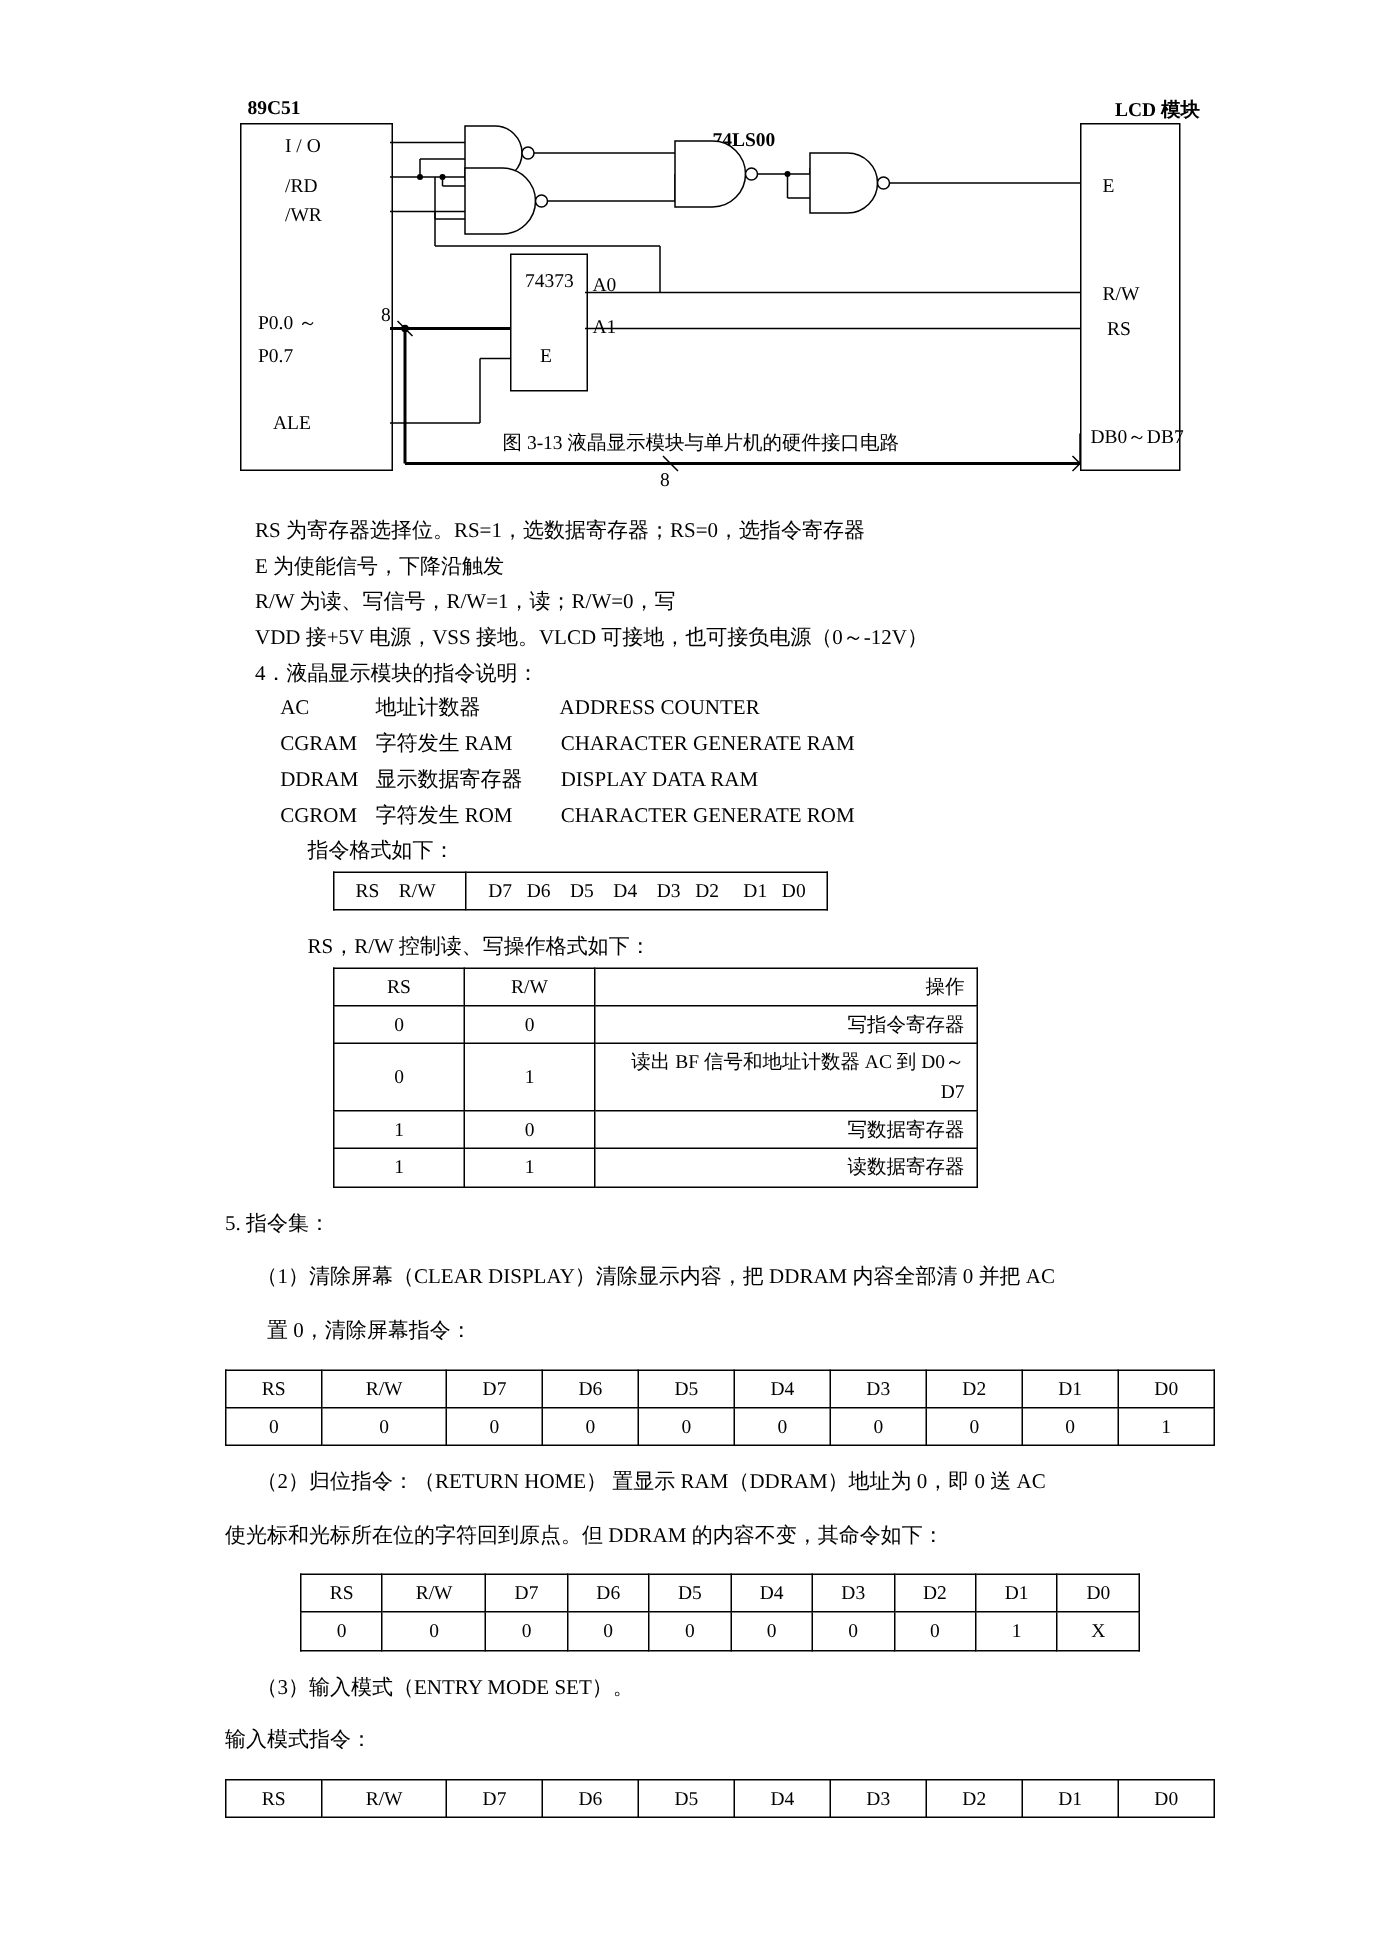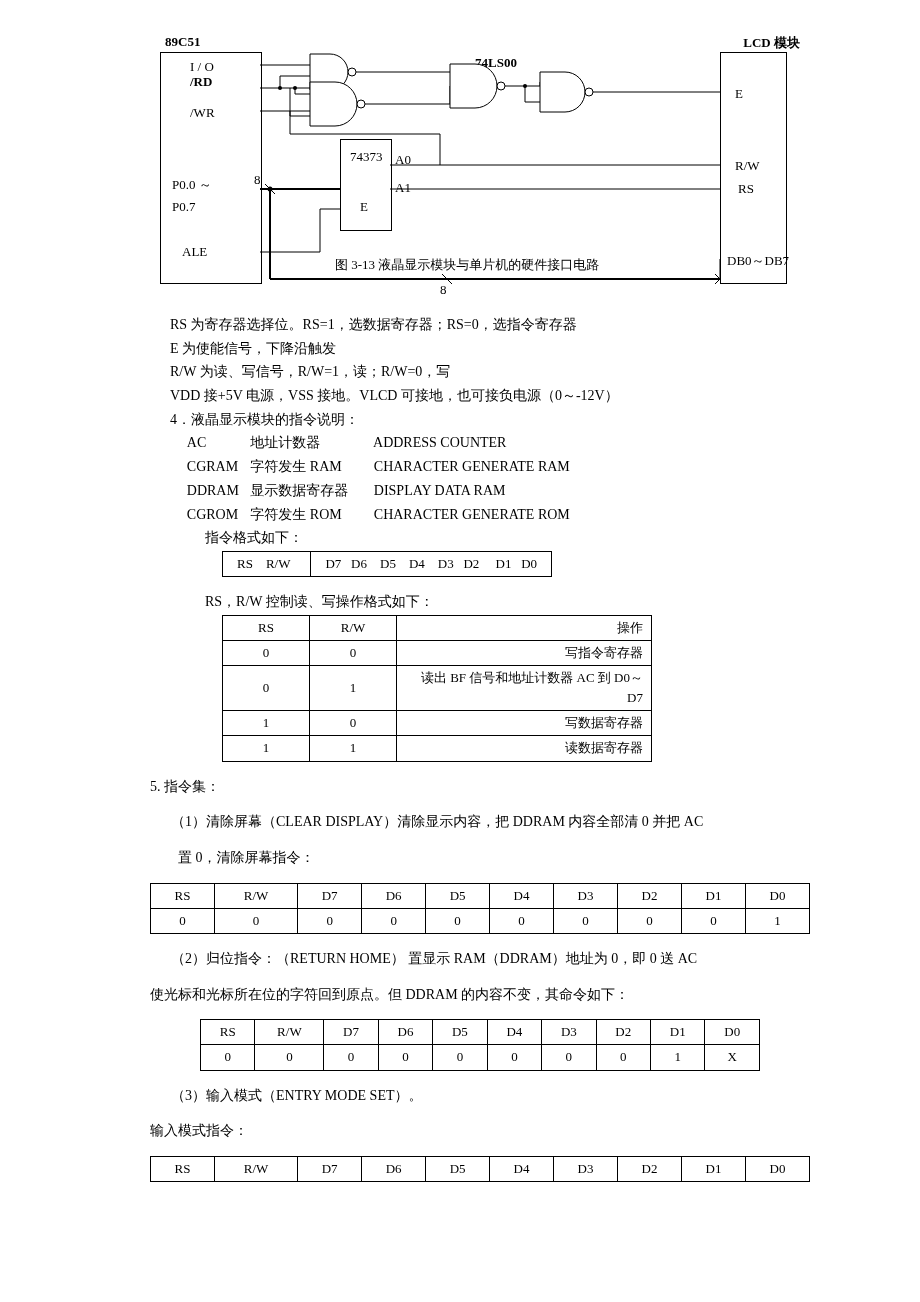--- a/index.html
+++ b/index.html
@@ -6,21 +6,21 @@
     font-family: "SimSun", "Songti SC", serif;
     font-size: 14px;
     background: #fff;
     margin: 0;
     padding: 0;
     color: #000;
   }
   .page {
     width: 920px;
     margin: 0 auto;
-    padding: 34px 0 40px 0;
+    padding: 64px 0 40px 0;
     box-sizing: border-box;
   }
   .diagram-wrap {
     position: relative;
     width: 640px;
     height: 280px;
     margin-left: 160px;
   }
   .box {
     position: absolute;
@@ -68,21 +68,21 @@
 <div class="page">
 
   <div class="diagram-wrap">
     <div class="lbl bold" style="left:5px; top:0;">89C51</div>
     <div class="lbl bold" style="right:0; top:0;">LCD 模块</div>
 
     <div class="box" style="left:0; top:18px; width:100px; height:230px;"></div>
     <div class="box" style="left:560px; top:18px; width:65px; height:230px;"></div>
 
     <div class="lbl" style="left:30px; top:25px;">I / O</div>
-    <div class="lbl" style="left:30px; top:40px;font-weight:bold;">/RD</div>
+    <div class="lbl" style="left:30px; top:52px;">/RD</div>
     <div class="lbl" style="left:30px; top:71px;">/WR</div>
     <div class="lbl" style="left:12px; top:142px;">P0.0   ～</div>
     <div class="lbl" style="left:12px; top:165px;">P0.7</div>
     <div class="lbl" style="left:22px; top:210px;">ALE</div>
 
     <div class="lbl" style="left:575px; top:52px;">E</div>
     <div class="lbl" style="left:575px; top:124px;">R/W</div>
     <div class="lbl" style="left:578px; top:147px;">RS</div>
     <div class="lbl" style="left:567px; top:218px;">DB0～DB7</div>
 

